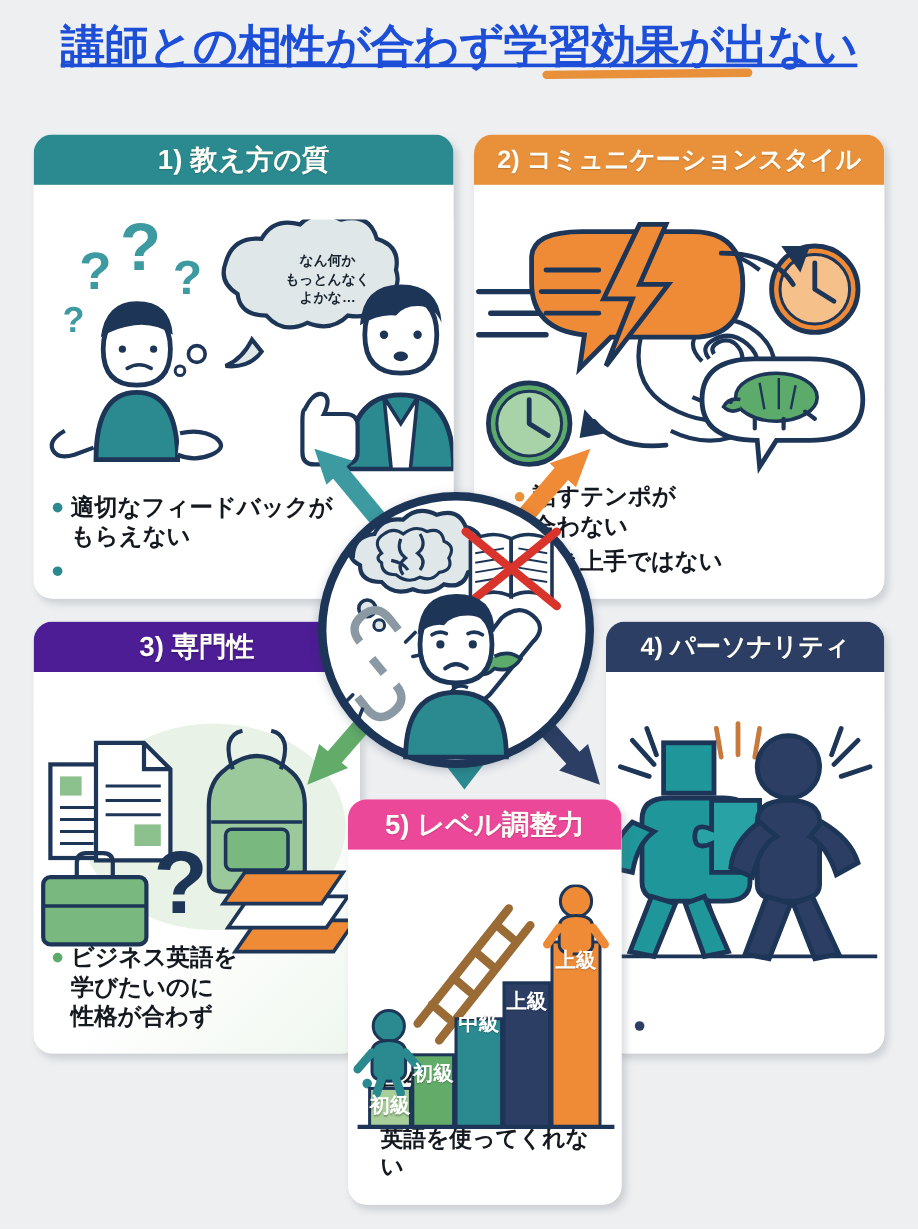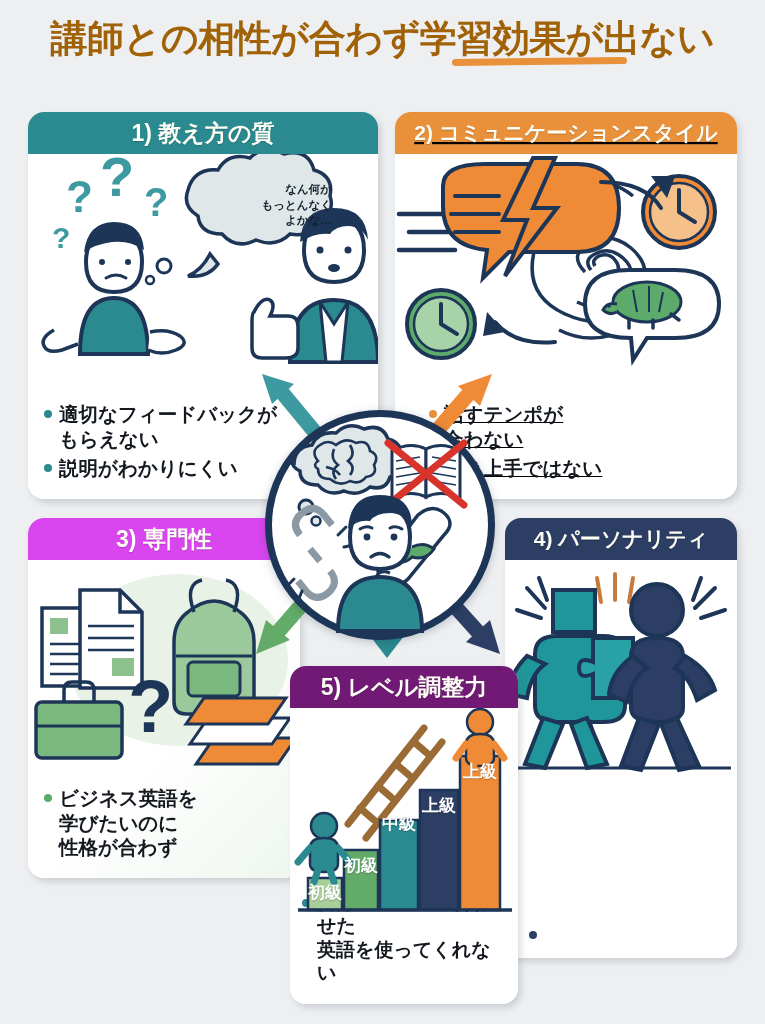--- a/index.html
+++ b/index.html
@@ -12,37 +12,37 @@
   #root { position: relative; width: 765px; height: 1024px; background: #edeff1; }
 
   
   .title-wrap {
     position: absolute; left: 0; top: 14px; width: 765px;
     text-align: center;
   }
   .title {
     display: inline-block; position: relative;
     font-size: 37px; font-weight: 700; letter-spacing: -0.5px;
-    color: #a16207; white-space: nowrap;
+    color: #1d4ed8; white-space: nowrap; text-decoration: underline;
   }
   .title-underline {
     position: absolute; left: 452px; top: 58px; width: 175px; height: 7px;
     border-radius: 4px;
     background: #e8903a;
     transform: rotate(-0.6deg);
   }
 
   
   .card {
     position: absolute;
     border-radius: 16px;
     background: #ffffff;
     box-shadow: 3px 4px 6px rgba(90,100,110,0.22);
     overflow: hidden;
-    display: flex; flex-direction: column;
+    display: flex; flex-direction: column; gap: 29px;
   }
   .card-header {
     height: 42px; flex: 0 0 42px;
     display: flex; align-items: center; justify-content: center;
     color: #fdfdf6; font-size: 23px; font-weight: 700;
     letter-spacing: 0px;
     text-shadow: 0 1px 1px rgba(0,0,0,0.18);
     white-space: nowrap;
   }
   .card-header.sm { font-size: 21px; }
@@ -60,49 +60,49 @@
     line-height: 1.24;
   }
   .bullet .dot {
     flex: 0 0 auto; width: 8px; height: 8px; border-radius: 50%;
     margin-top: 8px;
   }
   .bullet .txt { white-space: pre-line; }
 
   
   #card1 { left: 28px;  top: 112px; width: 350px; height: 387px; }
-  #card2 { left: 395px; top: 112px; width: 342px; height: 387px; text-decoration: underline; }
+  #card2 { left: 395px; top: 112px; width: 342px; height: 387px; }
   #card3 { left: 28px;  top: 518px; width: 272px; height: 360px; }
-  #card4 { left: 505px; top: 518px; width: 232px; height: 440px; }
+  #card4 { left: 505px; top: 518px; width: 232px; height: 360px; }
   #card5 { left: 290px; top: 666px; width: 228px; height: 338px; }
 
   #card1 .card-header { background: #2a8a8f; }
   #card2 .card-header { background: #e8903a; }
-  #card3 .card-header { background: #d946ef; }
+  #card3 .card-header { background: #4c1d95; }
   #card4 .card-header { background: #2c3e63; }
-  #card5 .card-header { background: #701a75; text-align: right; }
+  #card5 .card-header { background: #ec4899; text-align: right; }
 
   #card3 .card-body { background: linear-gradient(135deg,#ffffff 55%, #eef6ee 100%); }
 
   
   #hub {
     position: absolute; left: 265px; top: 410px;
     width: 230px; height: 230px; border-radius: 50%;
     background: #ffffff;
     border: 7px solid #1d3557;
     z-index: 30;
     box-shadow: 0 2px 8px rgba(30,50,80,0.25);
   }
 
   svg.arrow { position: absolute; z-index: 20; overflow: visible; }
 
   
   .bubble-text {
     font-size: 11.5px; font-weight: 700; color: #16222e;
-    line-height: 1.35; text-align: right; white-space: pre-line;
+    line-height: 1.35; text-align: center; white-space: pre-line;
   }
   .bar-label {
     position: absolute; left: 0; width: 100%;
     text-align: center; color: #ffffff;
     font-size: 17px; font-weight: 700;
     text-shadow: 0 1px 1px rgba(0,0,0,0.25);
   }
 </style>
 </head>
 <body>
@@ -192,21 +192,20 @@
 よかな…</div>
       </div>
       <div class="bullets">
         <div class="bullet">
           <span class="dot" style="background:#2a8a8f"></span>
           <span class="txt">適切なフィードバックが
 もらえない</span>
         </div>
         <div class="bullet">
           <span class="dot" style="background:#2a8a8f"></span>
-          <span class="txt">説明がわかりにくい</span>
         </div>
       </div>
     </div>
   </div>
 
   <div class="card" id="card2">
     <div class="card-header sm">2) コミュニケーションスタイル</div>
     <div class="card-body">
       <div class="illus">
         <svg viewBox="0 0 342 215" width="342" height="215" style="position:absolute;left:0;top:0;">

